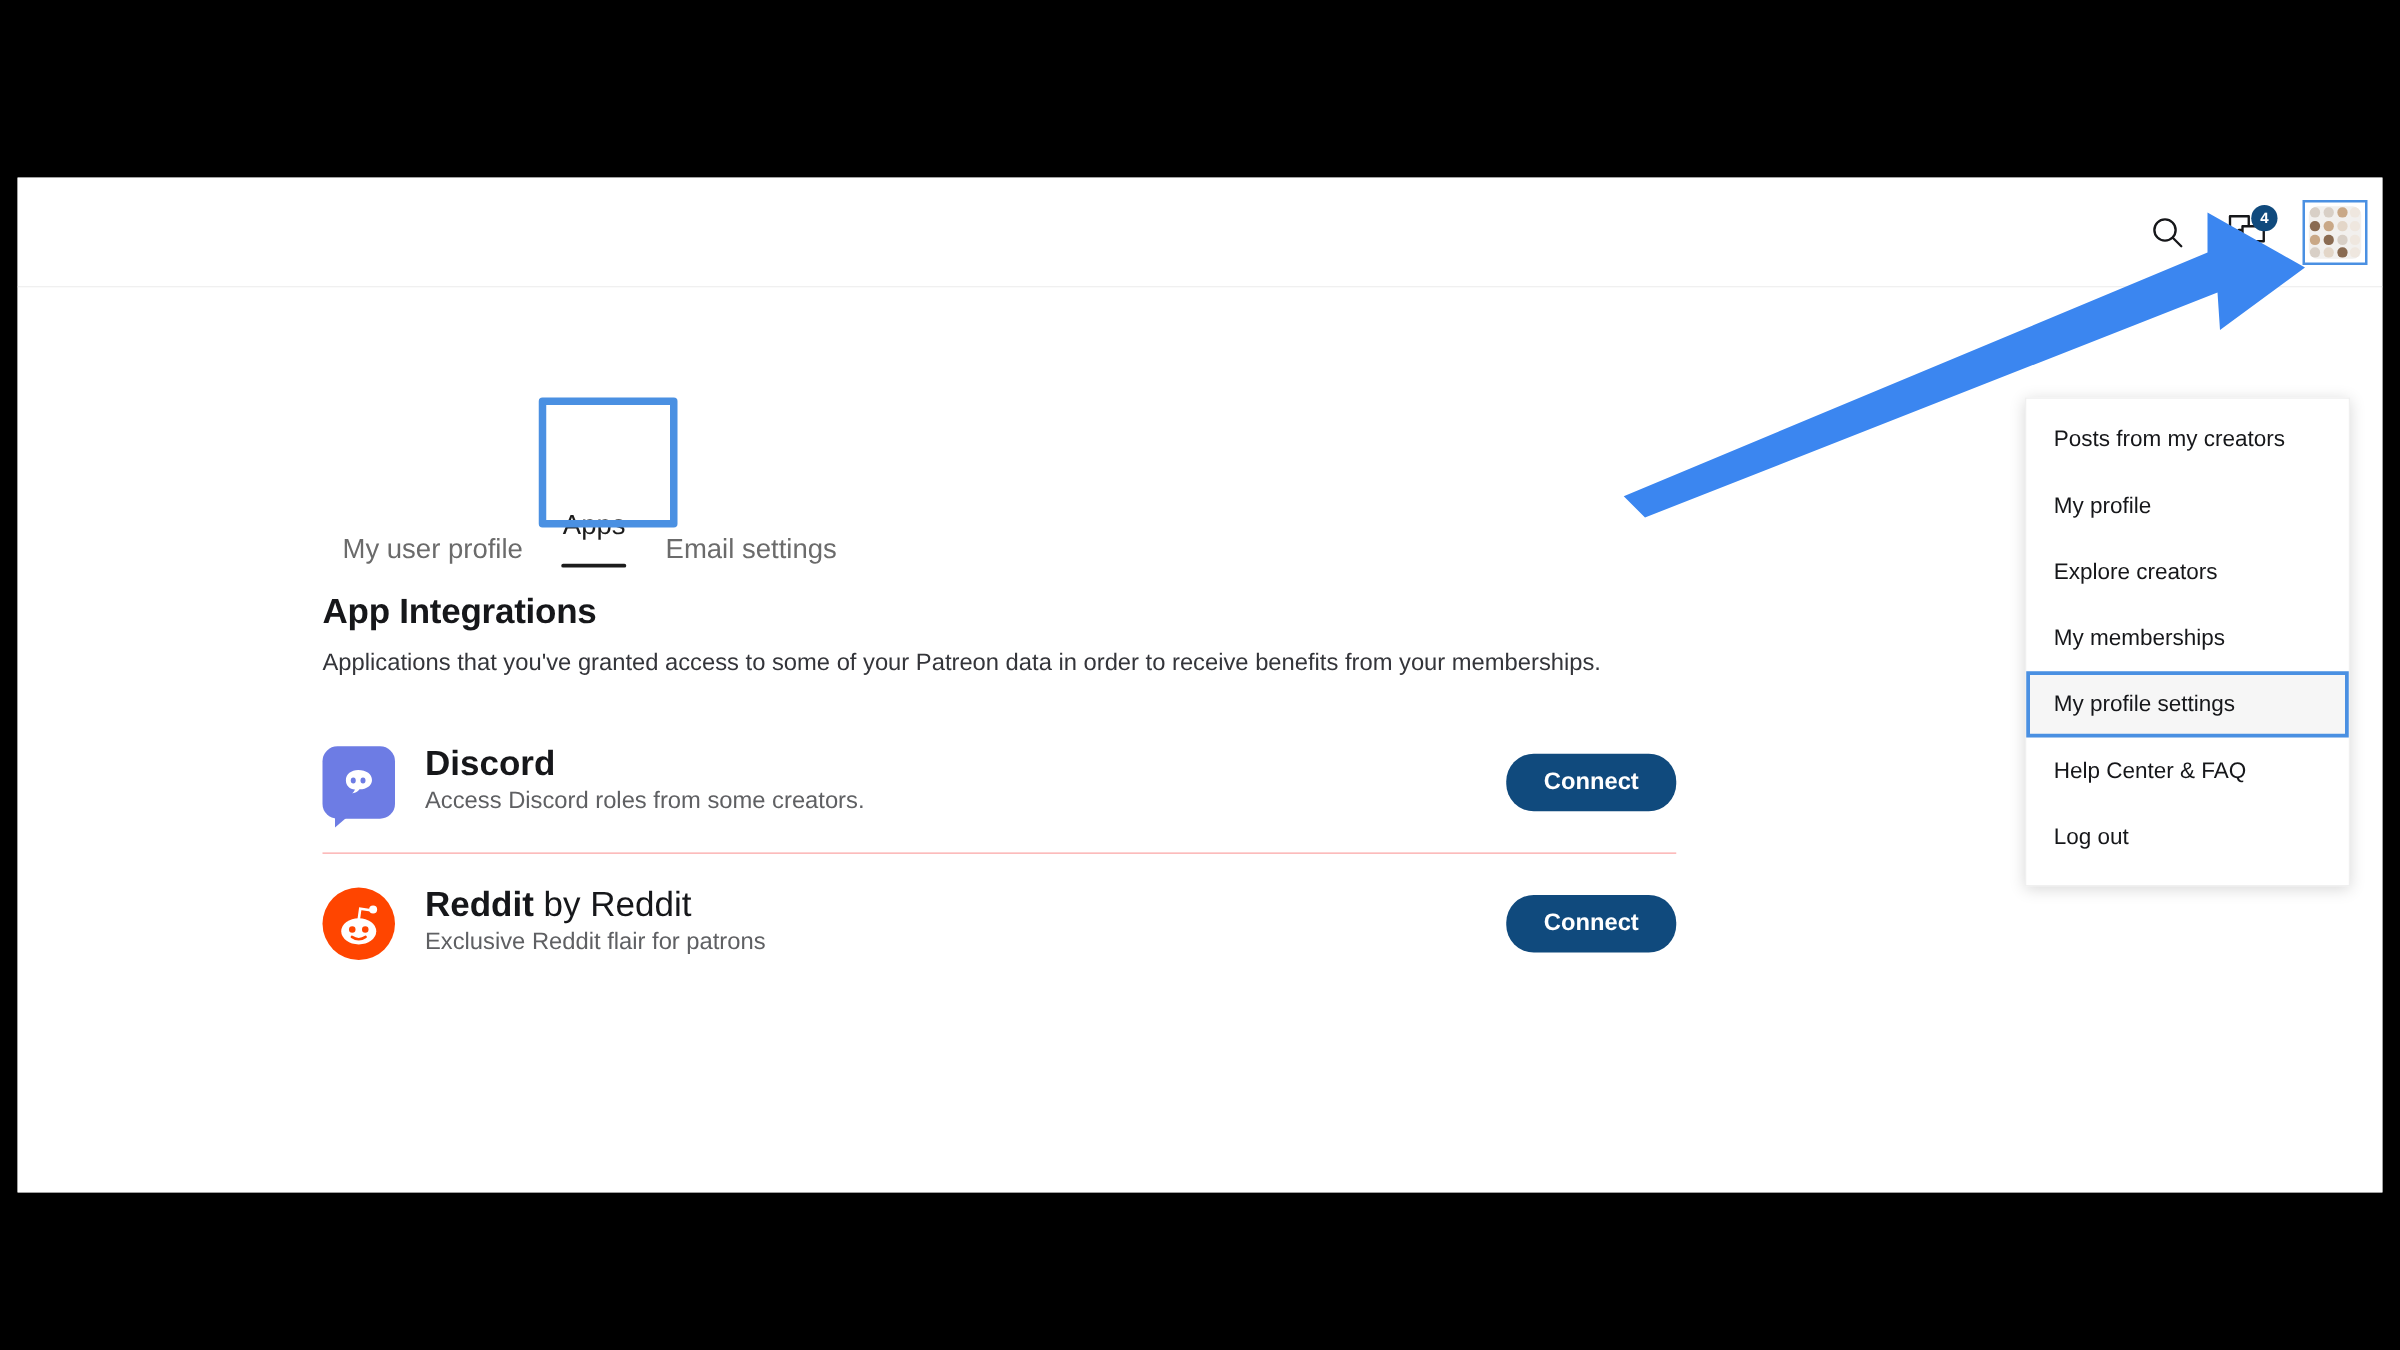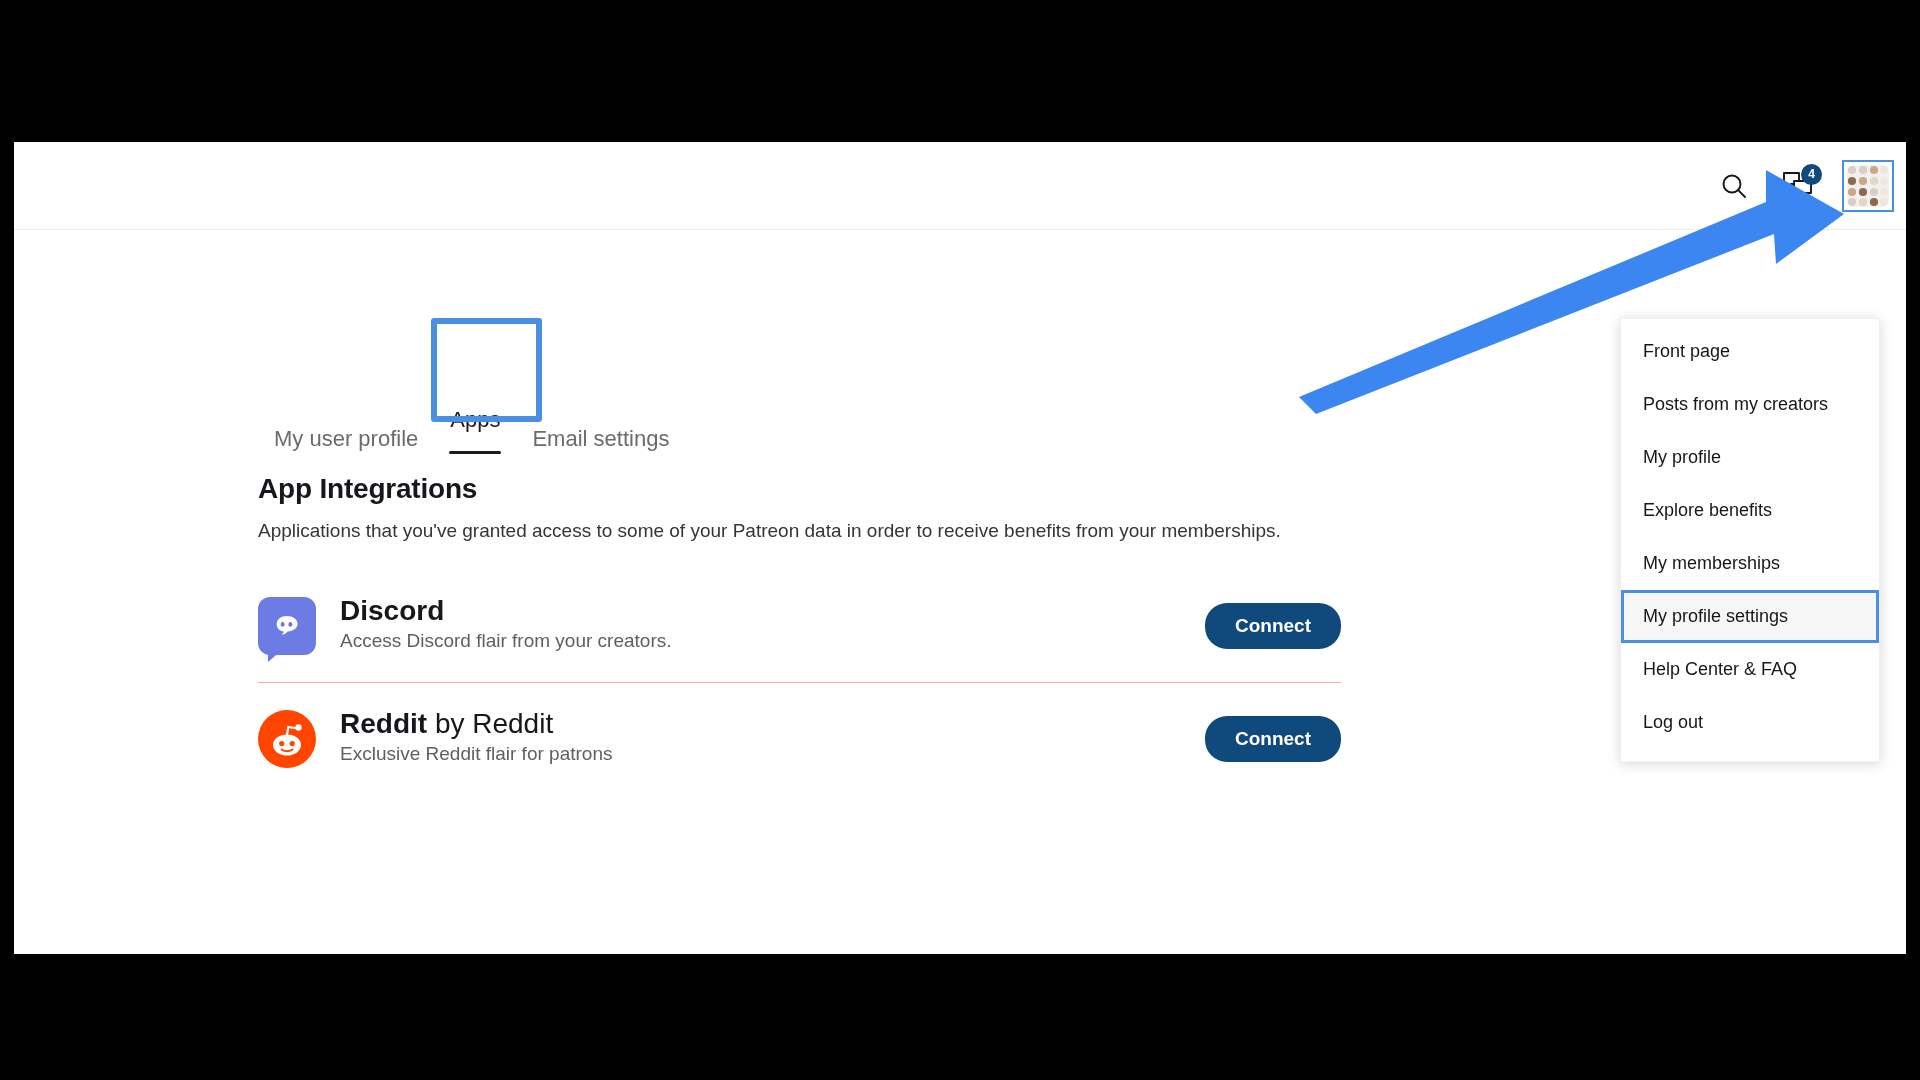--- a/index.html
+++ b/index.html
@@ -395,21 +395,21 @@
                 <path d="M17 3c-5.4 0-9.8 3.4-9.8 8.1 0 4.2 3.1 7.4 7.2 7.4 0 0-.6 1.9-2.3 3.2 0 0 4-.2 6-3.3h.2c5.4 0 9.8-3.2 9.8-7.3C28.1 6.4 23.7 3 17 3z" fill="#ffffff" transform="translate(-0.5,0)"></path>
                 <ellipse cx="12.6" cy="11.4" rx="2" ry="2.4" fill="#6d7ce4"></ellipse>
                 <ellipse cx="20.4" cy="11.4" rx="2" ry="2.4" fill="#6d7ce4"></ellipse>
               </svg>
             </div>
           </div>
           <div class="app-text">
             <div class="app-title">
               <span>Discord</span><span class="by"></span>
             </div>
-            <div class="app-desc">Access Discord flair from your creators.</div>
+            <div class="app-desc">Access Discord roles from some creators.</div>
           </div>
           <button class="connect-btn">Connect</button>
         </div>
 
         <div class="app-row">
           <div class="app-icon">
             <div class="reddit-circle">
               <svg width="42" height="42" viewBox="0 0 42 42">
                 <ellipse cx="21" cy="27" rx="14" ry="10.5" fill="#ffffff"></ellipse>
                 <circle cx="32.5" cy="9.5" r="3.2" fill="#ffffff"></circle>
@@ -425,24 +425,23 @@
               <span>Reddit</span><span class="by"> by Reddit</span>
             </div>
             <div class="app-desc">Exclusive Reddit flair for patrons</div>
           </div>
           <button class="connect-btn">Connect</button>
         </div>
 
       </div>
 
       <div id="user-menu">
-        <button class="menu-item">Front page</button>
         <button class="menu-item">Posts from my creators</button>
         <button class="menu-item">My profile</button>
-        <button class="menu-item">Explore benefits</button>
+        <button class="menu-item">Explore creators</button>
         <button class="menu-item">My memberships</button>
         <button class="menu-item selected">My profile settings</button>
         <button class="menu-item">Help Center &amp; FAQ</button>
         <button class="menu-item">Log out</button>
       </div>
 
     </div>
 
     <svg id="arrow-layer" viewBox="0 0 1892 812">
       <path d="M1285 255 L1752 60 L1752 28 L1830 72 L1762 122 L1760 92 L1302 272 Z" fill="#3b86f0"></path>

